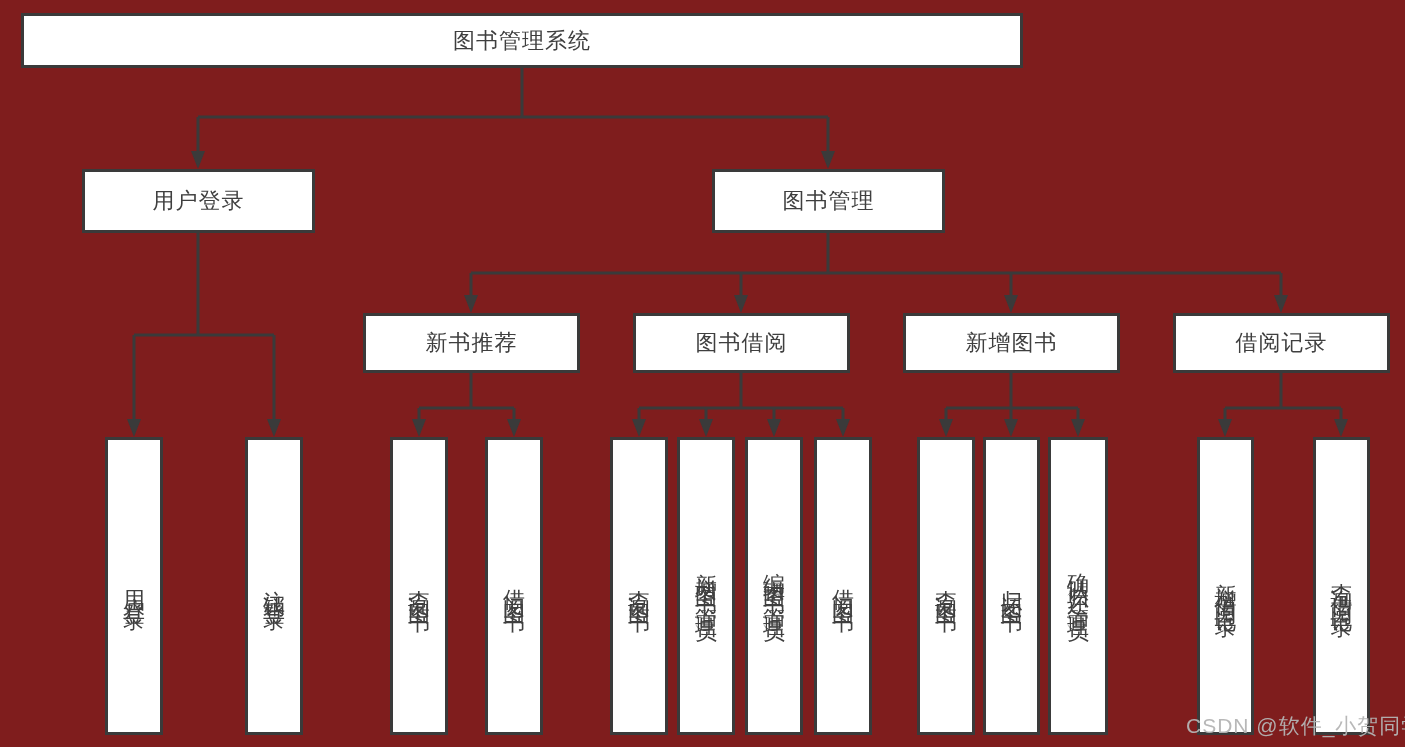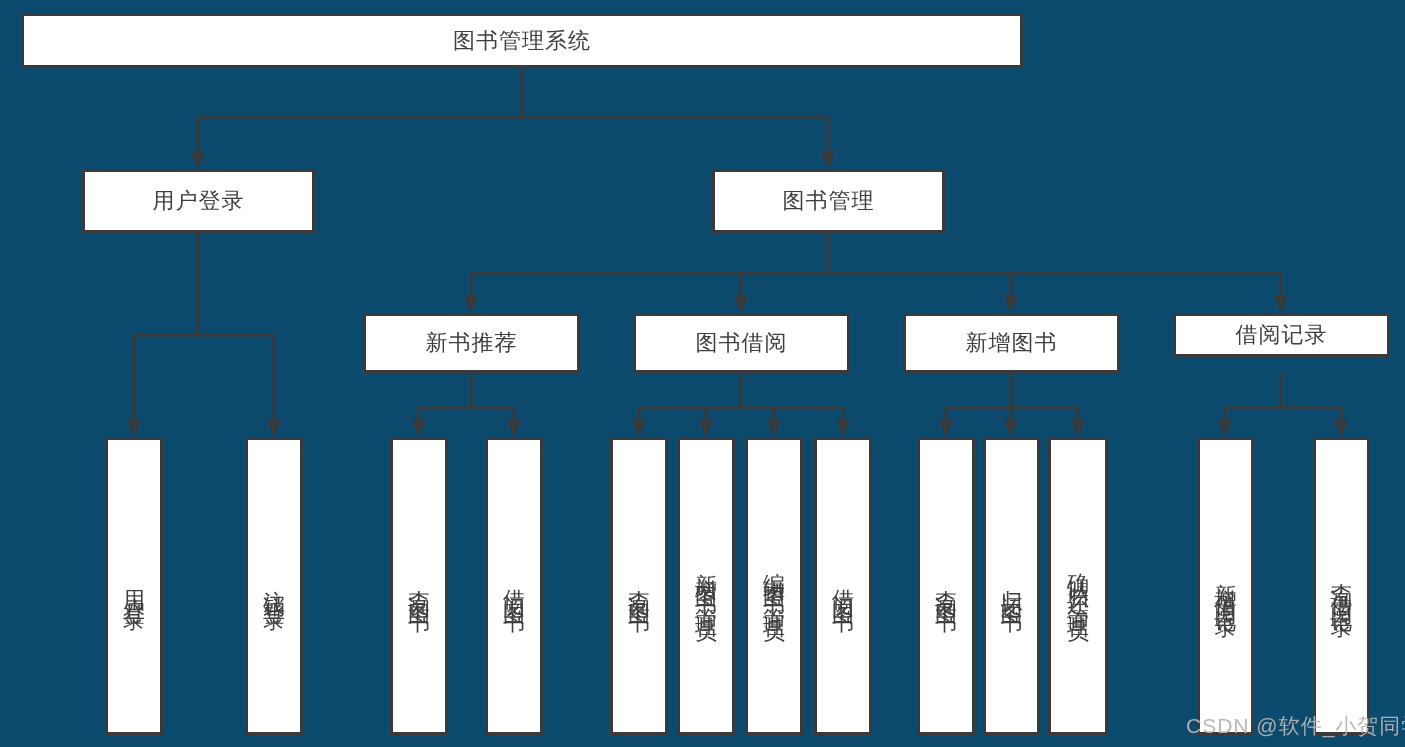--- a/index.html
+++ b/index.html
@@ -1,37 +1,37 @@
 <!DOCTYPE html>
 <html><head>
 <meta charset="utf-8">
 <style>
   html,body{margin:0;padding:0;background:#ffffff;}
   #canvas{
-    position:relative;width:1405px;height:747px;background:#0c4a6e;overflow:hidden;
+    position:relative;width:1405px;height:747px;background:#7f1d1d;overflow:hidden;
     font-family:"Liberation Sans","DejaVu Sans",sans-serif;color:#3f3f3f;
   }
   #wires{position:absolute;left:0;top:0;width:1405px;height:747px;}
   .box{
     position:absolute;box-sizing:border-box;border:3px solid #3a3a3a;background:#ffffff;
     display:flex;align-items:center;justify-content:center;
     font-size:22px;letter-spacing:1px;color:#3f3f3f;
   }
   .leaf .vtext{
     writing-mode:vertical-rl;text-orientation:mixed;
     font-size:22px;letter-spacing:7px;line-height:1;color:#3f3f3f;white-space:nowrap;
   }
   
   .b-root{left:21px;top:13px;width:1002px;height:55px;}
   .b-user-login{left:82px;top:169px;width:233px;height:64px;}
   .b-book-mgmt{left:712px;top:169px;width:233px;height:64px;text-align:right;}
   .b-new-books{left:363px;top:313px;width:217px;height:60px;}
   .b-book-borrow{left:633px;top:313px;width:217px;height:60px;}
   .b-current-borrow{left:903px;top:313px;width:217px;height:60px;}
-  .b-borrow-records{left:1173px;top:313px;width:217px;height:44px;}
+  .b-borrow-records{left:1173px;top:313px;width:217px;height:60px;}
   .leaf{top:437px;width:58px;height:298px;}
   .l-ul-login{left:105px;}   .l-ul-logout{left:245px;}
   .l-nb-query{left:390px;}   .l-nb-borrow{left:485px;}
   .l-bb-query{left:610px;}   .l-bb-add{left:677px;}
   .l-bb-edit{left:745px;}    .l-bb-borrow{left:814px;}
   .l-cb-query{left:917px;}   .l-cb-return{left:983px;width:57px;}
   .l-cb-confirm{left:1048px;width:60px;}
   .l-br-add{left:1197px;width:57px;}  .l-br-query{left:1313px;width:57px;}
   #watermark{
     position:absolute;left:1186px;top:712px;z-index:5;

